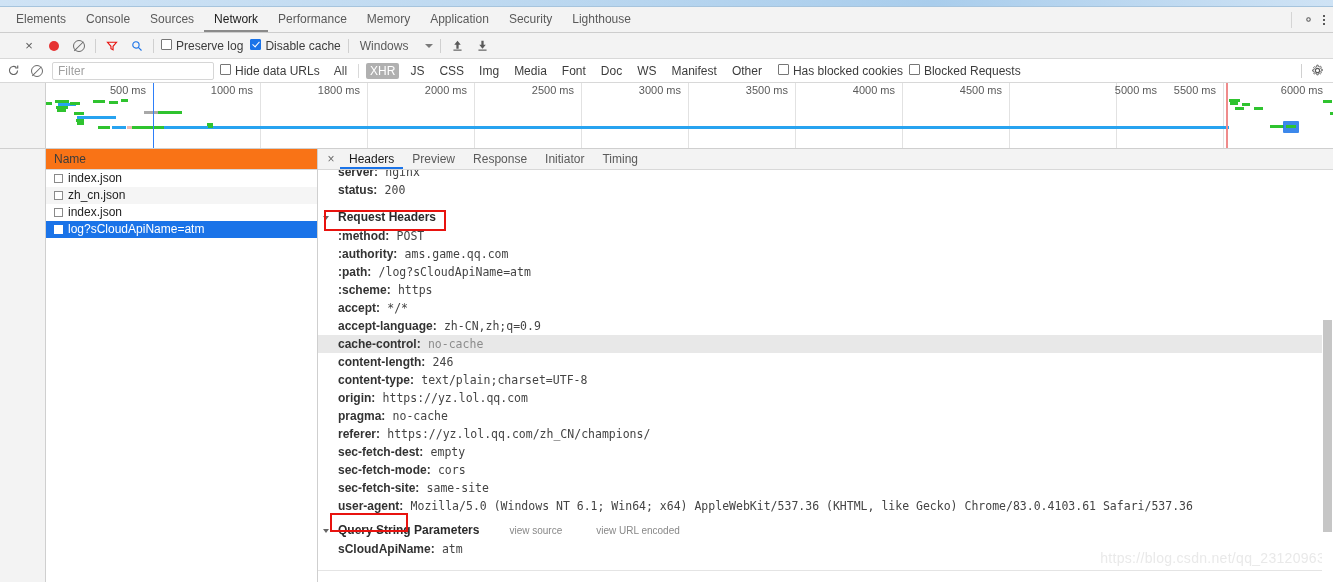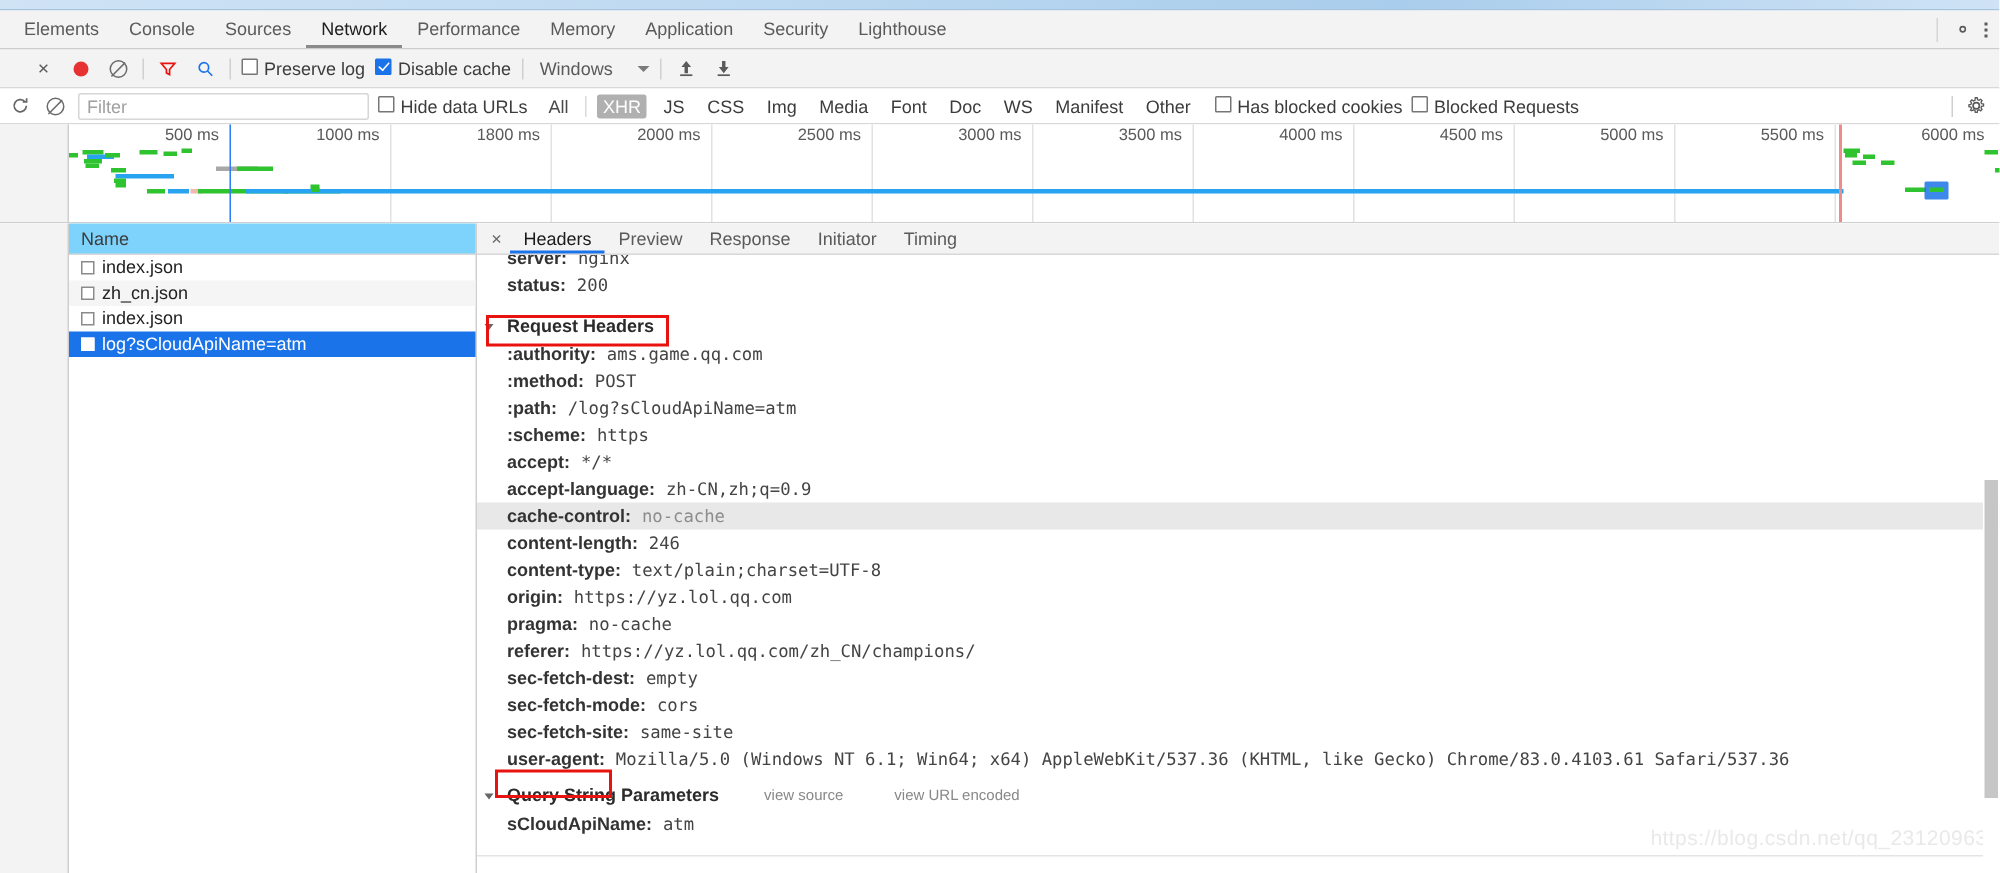--- a/index.html
+++ b/index.html
@@ -114,21 +114,21 @@
     border-bottom: 1px solid #d8d8d8;
     display: flex;
     align-items: center;
     padding-left: 4px;
     gap: 6px;
     font-size: 12px;
     color: #3c3c3c;
   }
   .refresh-ico { width: 13px; height: 13px; color: #666; }
   .filter-input {
-    width: 194px; height: 18px;
+    width: 162px; height: 18px;
     border: 1px solid #d6d6d6; border-radius: 2px;
     background: #fff;
     font-family: "Liberation Sans", sans-serif;
     font-size: 12px;
     padding: 0 5px;
     color: #a21caf;
     outline: none;
   }
   .filter-input::placeholder { color: #a0a0a0; }
   .typechips { display: flex; align-items: center; gap: 7px; margin-left: 4px; }
@@ -194,21 +194,21 @@
     display: flex; flex-direction: column;
   }
   .fl-gutter {
     position: absolute; left: 0; top: 0; width: 46px; height: 444px;
     background: #f3f3f3; border-right: 1px solid #cfcfcf; z-index: 0;
   }
   .fl-inner { position: relative; z-index: 1; margin-left: 46px; width: 271px; }
   .fl-head {
     height: 21px; line-height: 21px;
     border-bottom: 1px solid #d8d8d8;
-    background: #7dd3fc;
+    background: #f97316;
     padding-left: 8px;
     font-size: 12px; color: #3c3c3c;
   }
   .fl-row {
     height: 17px; line-height: 17px;
     display: flex; align-items: center; gap: 5px;
     padding-left: 8px;
     font-size: 12px; color: #222;
     white-space: nowrap;
   }
@@ -458,21 +458,21 @@
       </div>
       <div class="ov-label" style="left:104px">500 ms</div>
       <div class="ov-label" style="left:211px">1000 ms</div>
       <div class="ov-label" style="left:318px">1800 ms</div>
       <div class="ov-label" style="left:425px">2000 ms</div>
       <div class="ov-label" style="left:532px">2500 ms</div>
       <div class="ov-label" style="left:639px">3000 ms</div>
       <div class="ov-label" style="left:746px">3500 ms</div>
       <div class="ov-label" style="left:853px">4000 ms</div>
       <div class="ov-label" style="left:960px">4500 ms</div>
-      <div class="ov-label" style="left:1067px">5000 ms</div>
+      <div class="ov-label" style="left:1115px">5000 ms</div>
       <div class="ov-label" style="left:1174px">5500 ms</div>
       <div class="ov-label" style="left:1281px">6000 ms</div>
 
       <div class="ov-bars">
         <div class="bar green" style="left:0px;  top:3px;  width:6px"></div>
         <div class="bar green" style="left:9px;  top:1px;  width:14px"></div>
         <div class="bar blue" style="left:12px; top:4px;  width:18px"></div>
         <div class="bar green" style="left:10px; top:7px;  width:12px"></div>
         <div class="bar green" style="left:11px; top:10px; width:9px"></div>
         <div class="bar green" style="left:24px; top:3px;  width:10px"></div>
@@ -557,26 +557,26 @@
         </div>
 
         <div style="height:9px"></div>
 
         <div class="sec-head">
           <span class="tri"></span>
           <span>Request Headers</span>
         </div>
 
         <div class="hdr-row">
+          <span class="k">:method:</span>
+          <span class="v">POST</span>
+        </div>
+        <div class="hdr-row">
           <span class="k">:authority:</span>
           <span class="v">ams.game.qq.com</span>
-        </div>
-        <div class="hdr-row">
-          <span class="k">:method:</span>
-          <span class="v">POST</span>
         </div>
         <div class="hdr-row">
           <span class="k">:path:</span>
           <span class="v">/log?sCloudApiName=atm</span>
         </div>
         <div class="hdr-row">
           <span class="k">:scheme:</span>
           <span class="v">https</span>
         </div>
         <div class="hdr-row">

